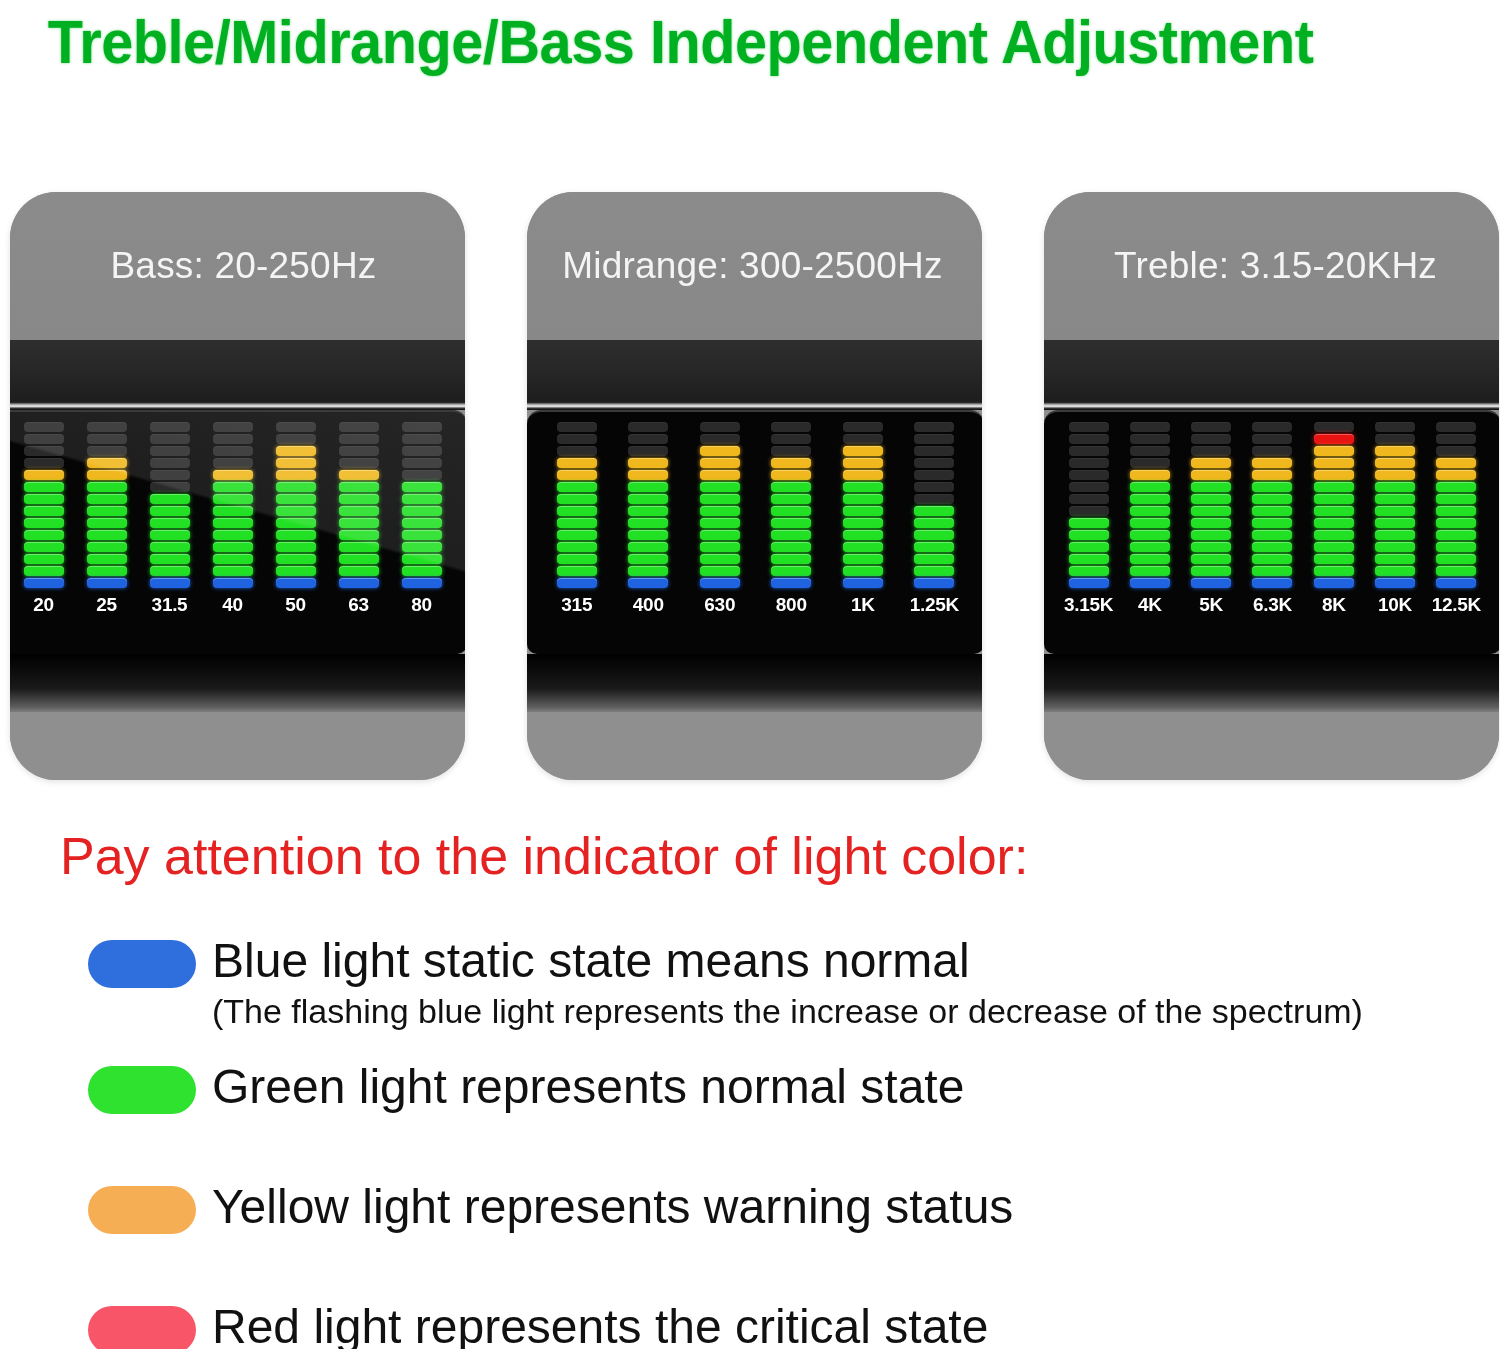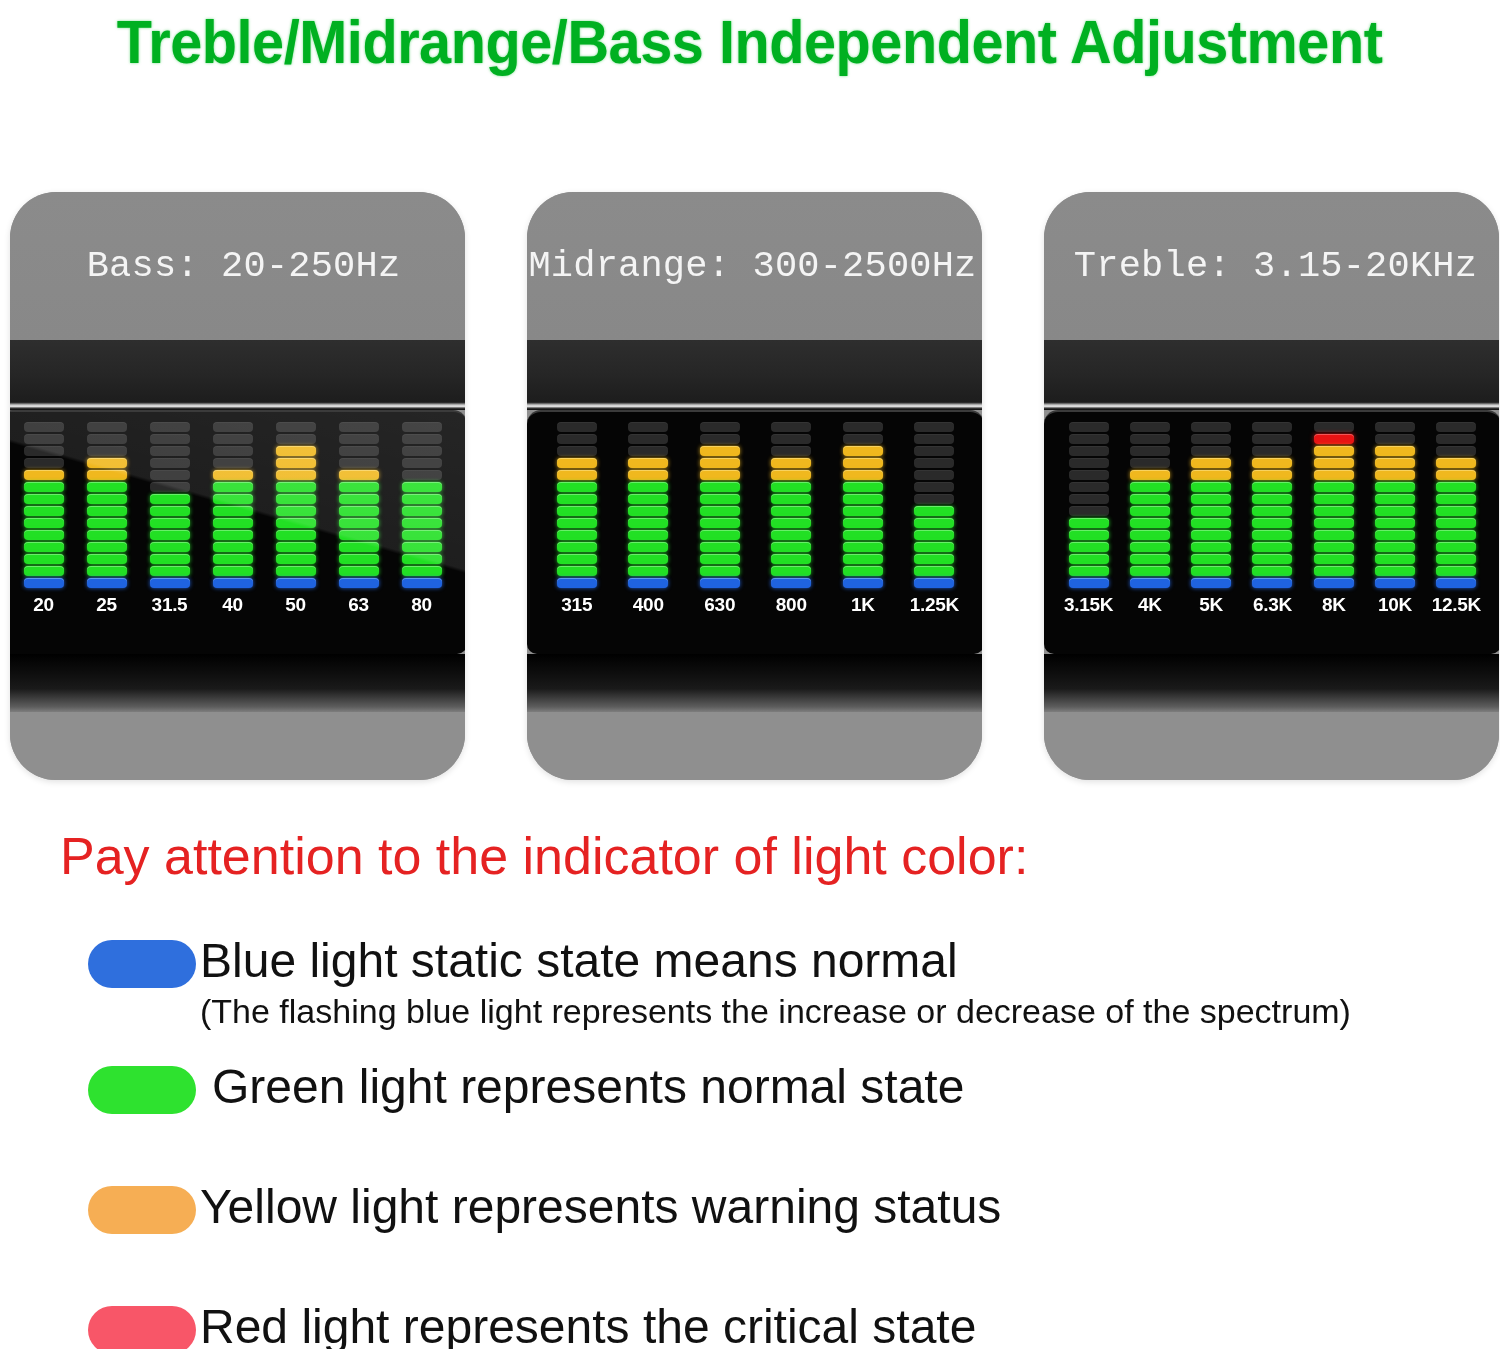--- a/index.html
+++ b/index.html
@@ -17,21 +17,20 @@
 
   
   #headline {
     position: absolute;
     left: 0;
     top: 2px;
     width: 1500px;
     height: 80px;
     display: flex;
     align-items: center;
-    justify-content: center;
   }
   #headline-text {
     font-family: "Liberation Sans Narrow", "Liberation Sans", sans-serif;
     font-weight: bold;
     font-size: 62px;
     line-height: 66px;
     color: #00b021;
     letter-spacing: -0.5px;
     transform: scaleX(0.93);
     transform-origin: center center;
@@ -69,21 +68,21 @@
     display: flex;
     align-items: center;
     justify-content: center;
   }
   .dev-title {
     color: #f4f4f4;
     font-size: 37px;
     font-weight: 400;
     letter-spacing: 0.2px;
     white-space: nowrap;
-    font-family: Liberation Mono, monospace;
+    font-family: Liberation Sans, sans-serif;
     text-align: right;
   }
   .p1 .dev-title { transform: translateX(6px); }
   .p2 .dev-title { transform: translateX(-2px); }
   .p3 .dev-title { transform: translateX(4px); }
 
   .dev-darkband {
     position: absolute;
     left: 0; right: 0;
     top: 148px;
@@ -208,37 +207,37 @@
     width: 108px;
     height: 48px;
     border-radius: 24px;
     flex: none;
     margin-top: 8px;
   }
   .chip-blue   { background: #2f6fdd; }
   .chip-green  { background: #2ee22f; }
   .chip-yellow { background: #f6ae54; }
   .chip-red    { background: #f85668; }
-  .legend-textwrap { margin-left: 4px; }
+  .legend-textwrap { margin-left: 16px; }
   .legend-main {
     color: #111111;
     font-family: "Liberation Sans Narrow", "Liberation Sans", sans-serif;
     font-size: 48px;
     line-height: 58px;
     white-space: nowrap;
   }
   .legend-sub {
     color: #111111;
     font-family: "Liberation Sans Narrow", "Liberation Sans", sans-serif;
     font-size: 34px;
     line-height: 42px;
     white-space: nowrap;
   }
   .row-blue   { margin-top: 0px; }
-  .row-green  { margin-top: 26px; gap: 12px; }
+  .row-green  { margin-top: 26px; }
   .row-yellow { margin-top: 62px; }
   .row-red    { margin-top: 62px; }
 </style>
 </head>
 <body>
 
 <div id="headline">
   <div id="headline-text">Treble/Midrange/Bass Independent Adjustment</div>
 </div>
 

